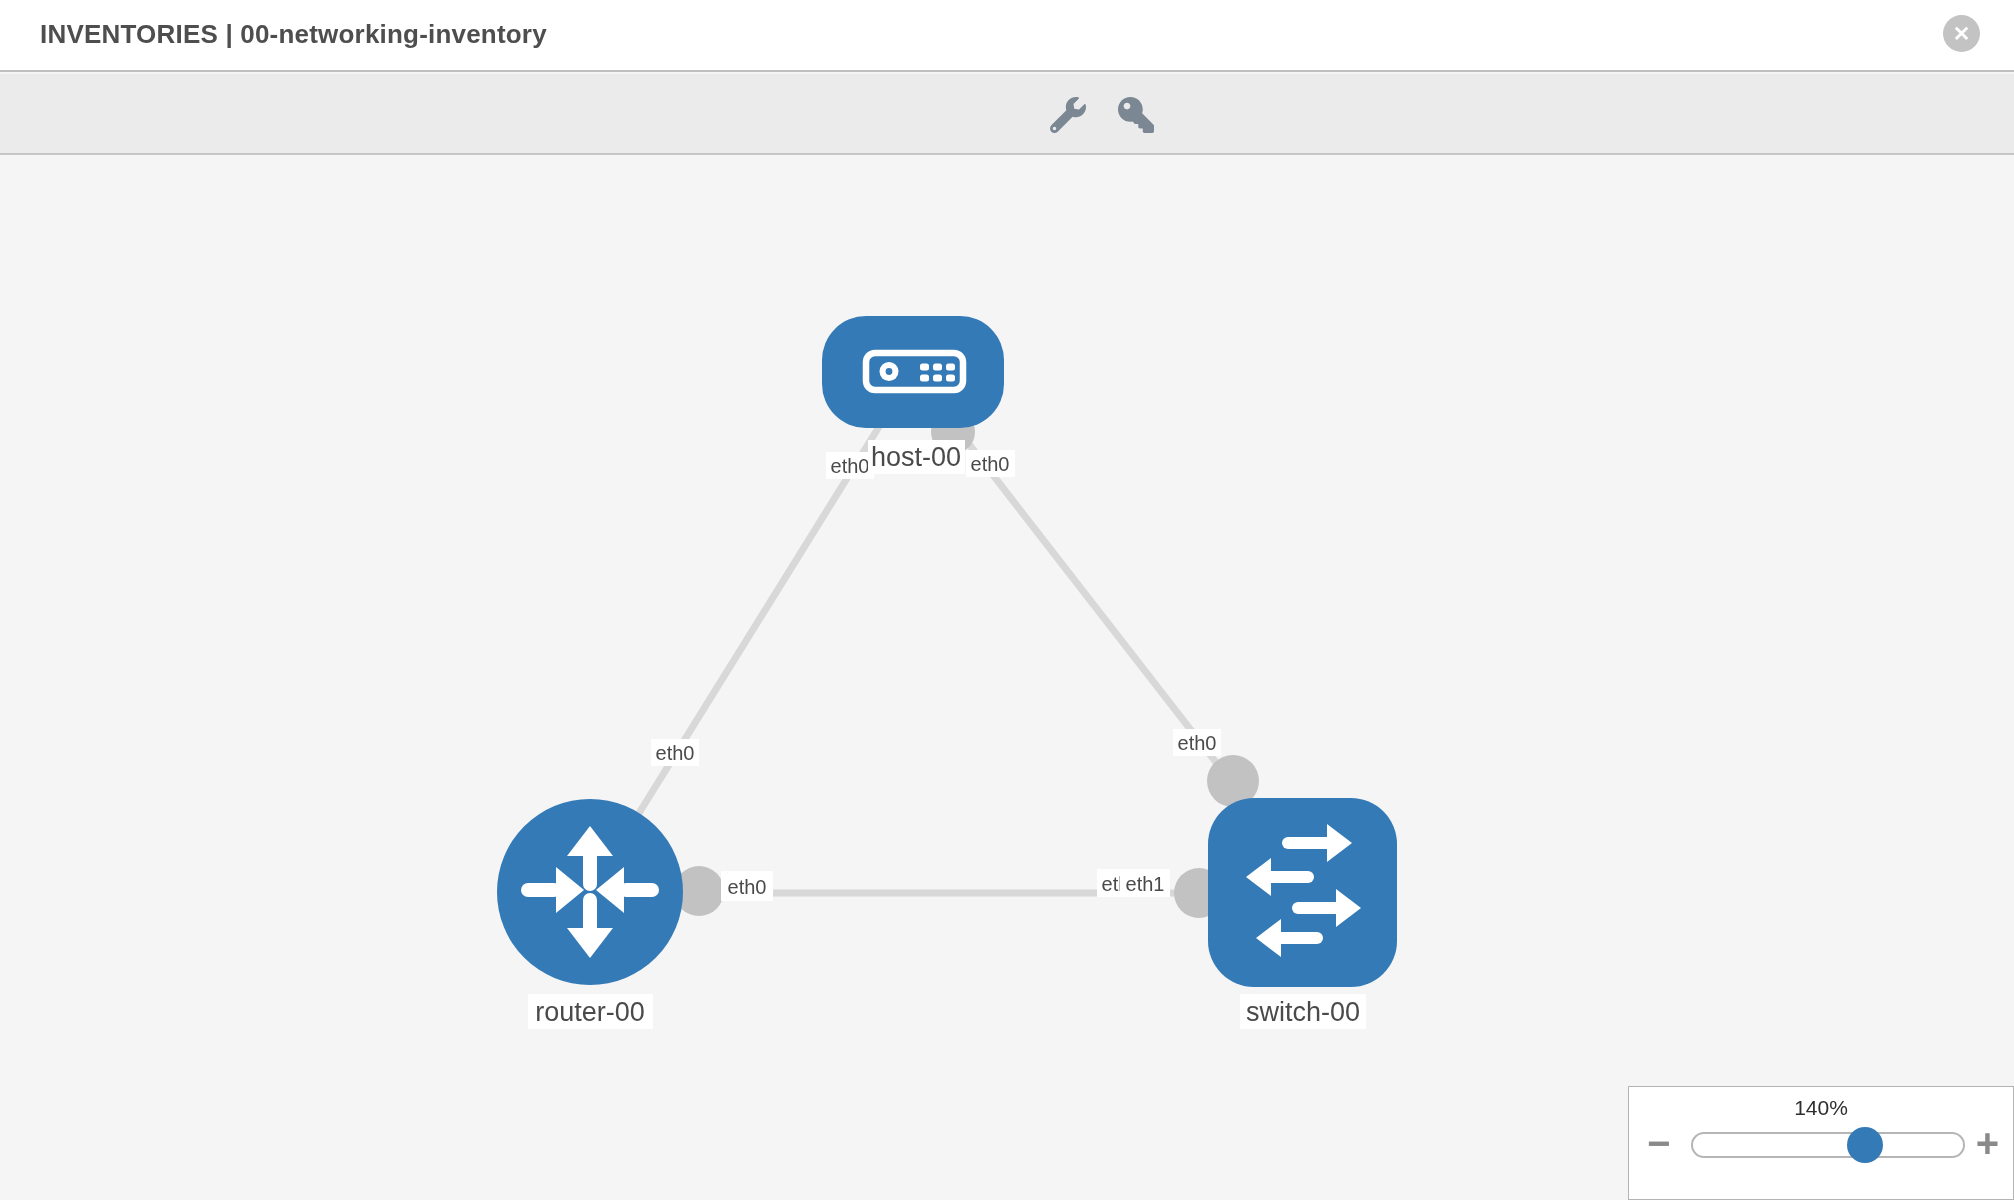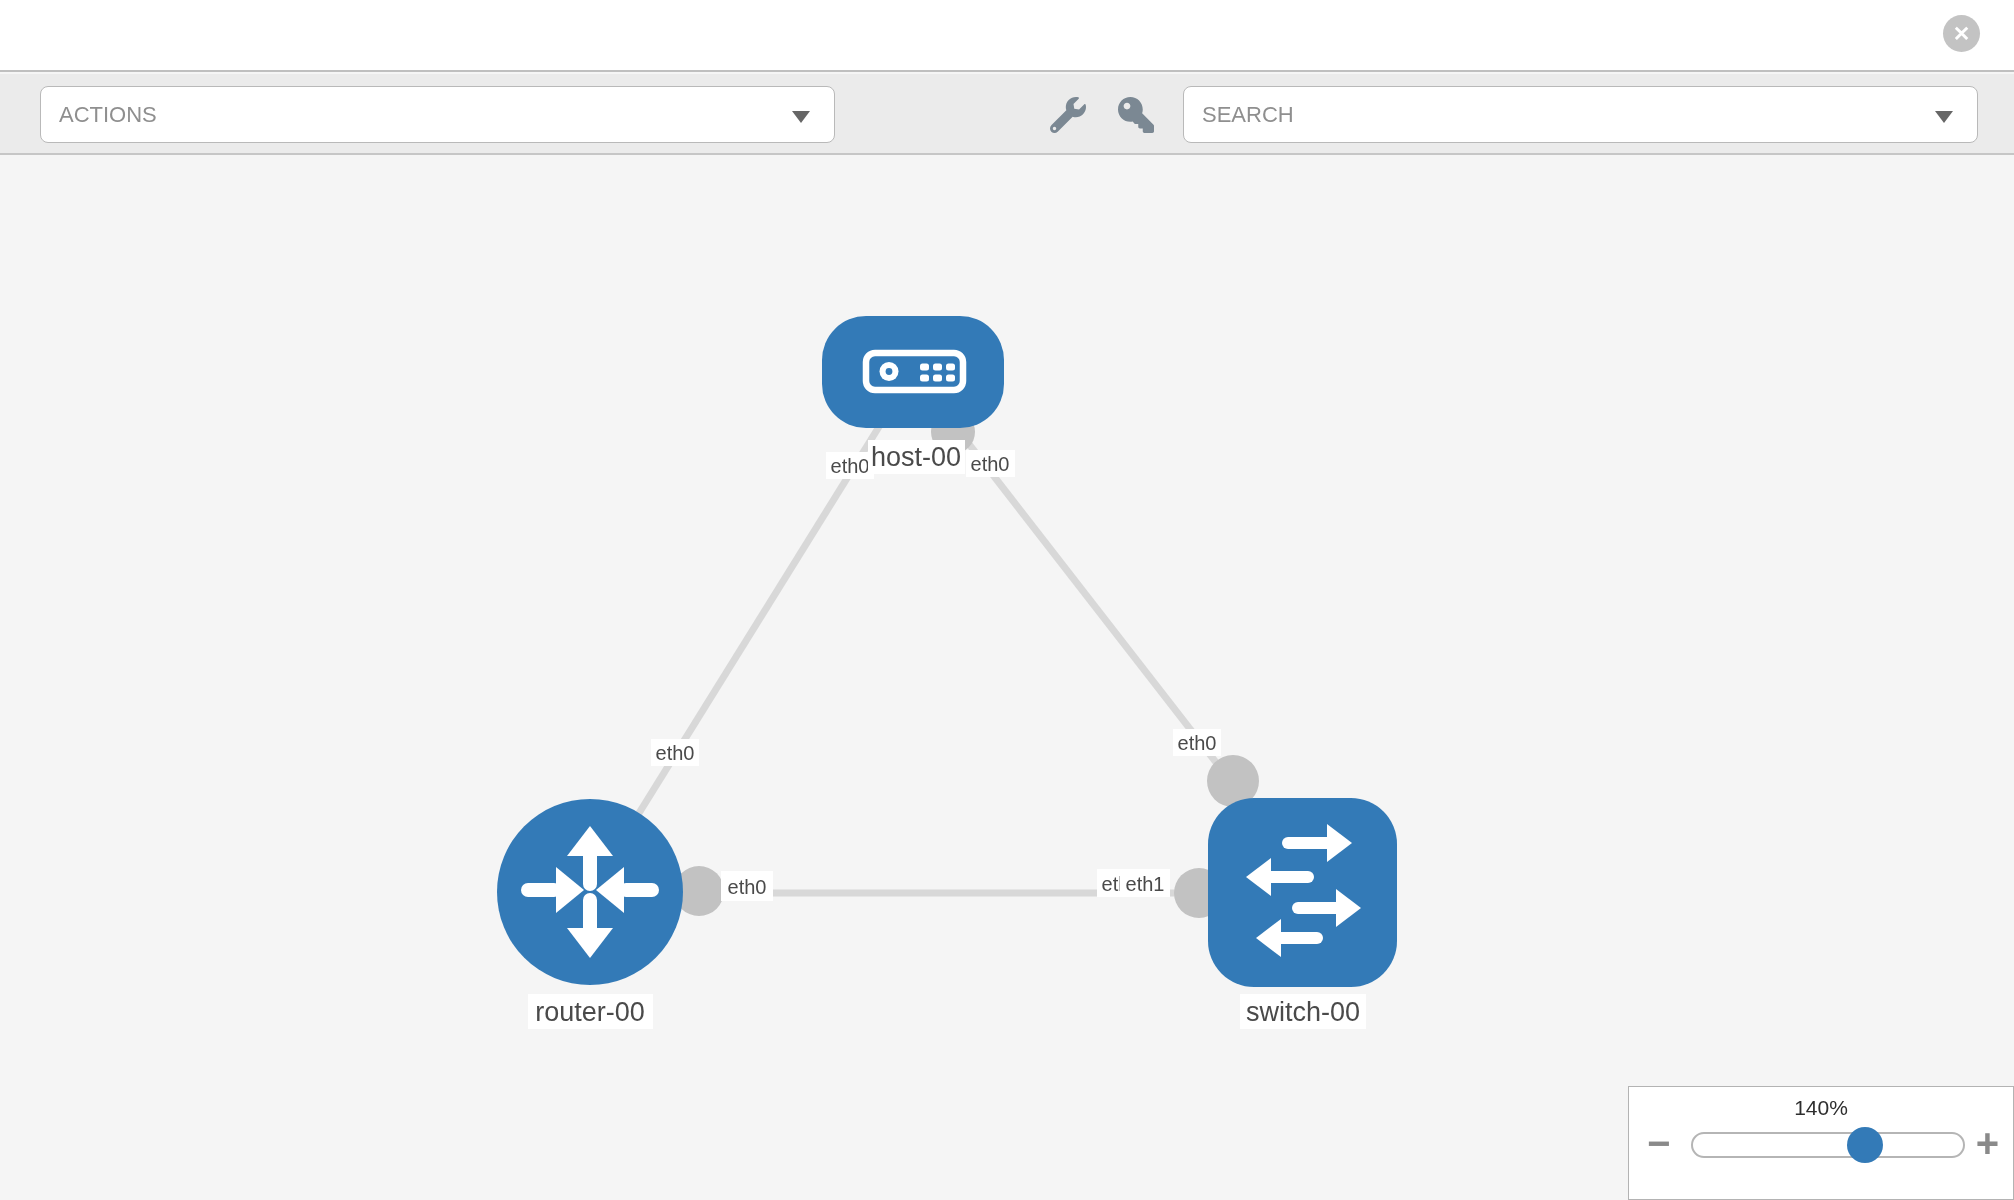--- a/index.html
+++ b/index.html
@@ -89,34 +89,27 @@
   }
   .zoom-handle {
     position:absolute; left:154px; top:-7px; width:36px; height:36px;
     border-radius:50%; background:#337ab7; cursor:grab;
   }
 </style>
 </head>
 <body>
 
 <div class="header">
+  <div class="header-title">INVENTORIES | 00-networking-inventory</div>
   <div class="close-btn">
     <span>✕</span>
   </div>
 </div>
 
 <div class="toolbar">
-  <div class="select-box select-actions">
-    <span>ACTIONS</span>
-    <span class="caret"></span>
-  </div>
-  <div class="select-box select-search">
-    <span>SEARCH</span>
-    <span class="caret"></span>
-  </div>
 </div>
 
 <div class="tool-icon-btn btn-wrench">
   <svg viewBox="0 0 512 512">
       <path d="M507.73 109.1c-2.24-9.03-13.54-12.09-20.12-5.51l-74.36 74.36-67.88-11.31-11.31-67.88 74.36-74.36c6.62-6.62 3.43-17.9-5.66-20.16-47.38-11.74-99.55.91-136.58 37.93-39.64 39.64-50.55 97.1-34.05 147.2L18.74 402.76c-24.99 24.99-24.99 65.51 0 90.5 24.99 24.99 65.51 24.99 90.5 0l213.21-213.21c50.12 16.71 107.47 5.68 147.37-34.22 37.07-37.07 49.7-89.32 37.91-136.73zM64 472c-13.25 0-24-10.75-24-24 0-13.26 10.75-24 24-24s24 10.74 24 24c0 13.25-10.75 24-24 24z"></path>
     </svg>
 </div>
 <div class="tool-icon-btn btn-key">
   <svg viewBox="0 0 512 512">
       <g transform="scale(-1,1) translate(-512,0)">

